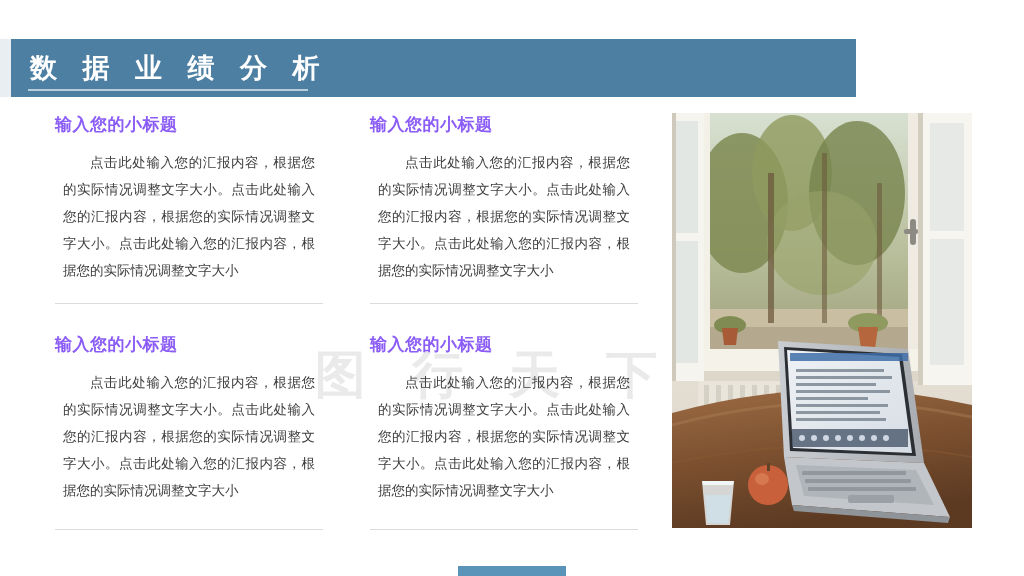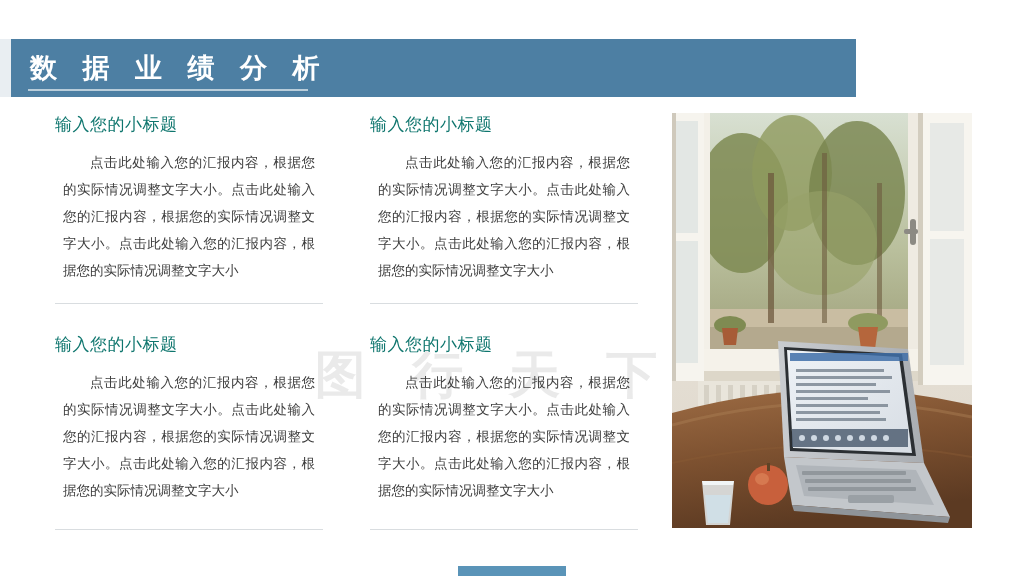--- a/index.html
+++ b/index.html
@@ -72,23 +72,23 @@
   .block {
     position: absolute;
     width: 268px;
   }
   .block-col1 { left: 55px; }
   .block-col2 { left: 370px; }
   .block-row1 { top: 55px; }
   .block-row2 { top: 275px; }
 
   .block-title {
-    color: #0f766e;
+    color: #8b5cf6;
     font-size: 17px;
-    font-weight: normal;
+    font-weight: bold;
     line-height: 24px;
     margin: 0 0 12px 0;
     letter-spacing: 0.5px;
   }
   .block-body {
     color: #3d3d3d;
     font-size: 13.5px;
     line-height: 27px;
     text-indent: 27px;
     margin: 8px;

